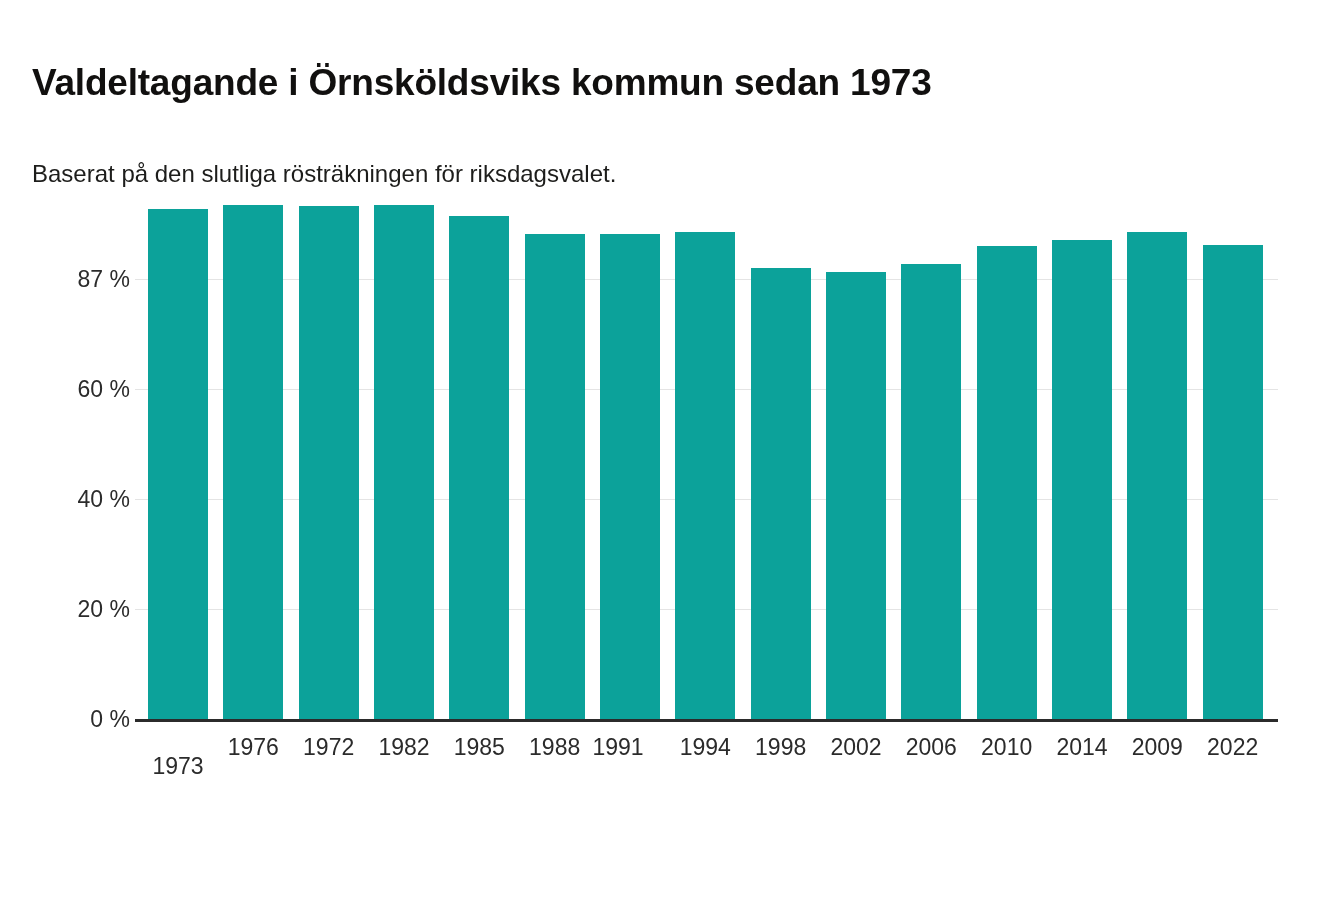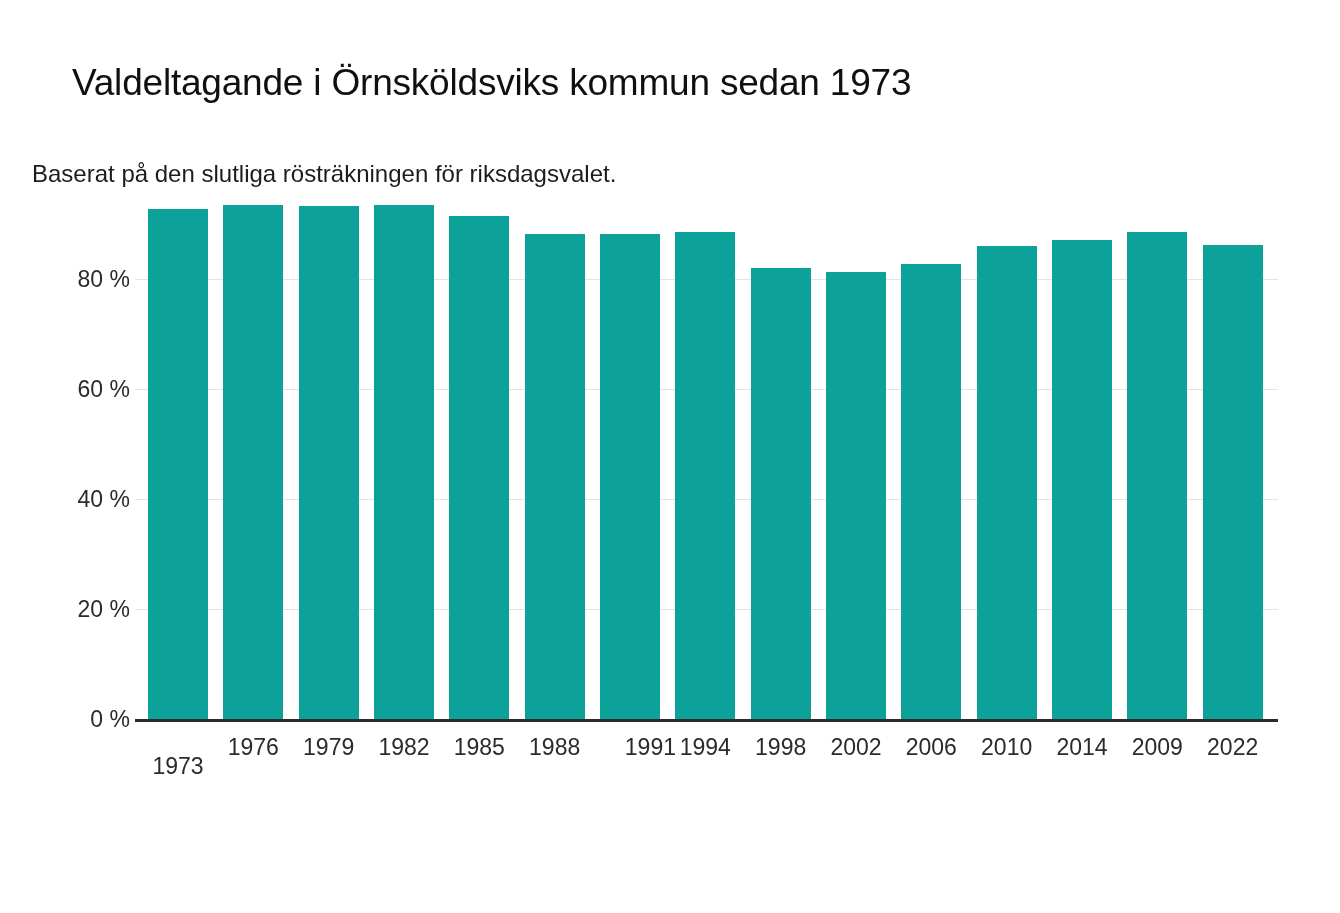--- a/index.html
+++ b/index.html
@@ -23,26 +23,25 @@
     height: 913px;
   }
 
   
   #chart-title {
     position: absolute;
     left: 32px;
     top: 38px;
     width: 1260px;
     font-size: 37px;
-    font-weight: normal;
+    font-weight: bold;
     letter-spacing: -0.2px;
     line-height: 1.1;
     color: #11100f;
     white-space: nowrap;
-    margin-left: 40px;
   }
   #chart-subtitle {
     position: absolute;
     left: 32px;
     top: 136px;
     width: 1260px;
     font-size: 24px;
     font-weight: normal;
     line-height: 1.2;
     color: #1d1d1b;
@@ -155,21 +154,21 @@
 
   <h1 id="chart-title">Valdeltagande i Örnsköldsviks kommun sedan 1973</h1>
 
   <p id="chart-subtitle">Baserat på den slutliga rösträkningen för riksdagsvalet.</p>
 
   <div id="y-axis-labels">
       <div class="y-tick-label" style="top: 529px;">0 %</div>
       <div class="y-tick-label" style="top: 419px;">20 %</div>
       <div class="y-tick-label" style="top: 309px;">40 %</div>
       <div class="y-tick-label" style="top: 199px; text-align: right;">60 %</div>
-      <div class="y-tick-label" style="top: 89px;">80 %</div>
+      <div class="y-tick-label" style="top: 89px;">87 %</div>
     </div>
 
   <div id="plot-area">
     <div id="gridlines">
         <div class="gridline" style="top: 419px;"></div>
         <div class="gridline" style="top: 309px;"></div>
         <div class="gridline" style="top: 199px;"></div>
         <div class="gridline" style="top: 89px;"></div>
       </div>
     <div id="bars">
@@ -218,25 +217,25 @@
         <div class="bar-col" style="left: 1054.67px; width: 60px; height: 529px;">
           <div class="bar-rect" title="2022: 86.2 %" style="height: 474.1px; background: rgb(12, 162, 154);"></div>
         </div>
       </div>
     <div id="axis-baseline"></div>
   </div>
 
   <div id="x-axis-labels">
       <div class="x-tick-label" style="left: 0px; width: 60px; margin-top: 19px;">1973</div>
       <div class="x-tick-label" style="left: 75.3333px; width: 60px;">1976</div>
-      <div class="x-tick-label" style="left: 150.667px; width: 60px;">1979</div>
+      <div class="x-tick-label" style="left: 150.667px; width: 60px;">1972</div>
       <div class="x-tick-label" style="left: 226px; width: 60px;">1982</div>
       <div class="x-tick-label" style="left: 301.333px; width: 60px;">1985</div>
       <div class="x-tick-label" style="left: 376.667px; width: 60px;">1988</div>
-      <div class="x-tick-label" style="left: 468px; width: 60px; text-align: right;">1991</div>
+      <div class="x-tick-label" style="left: 440px; width: 60px;">1991</div>
       <div class="x-tick-label" style="left: 527.333px; width: 60px;">1994</div>
       <div class="x-tick-label" style="left: 602.667px; width: 60px;">1998</div>
       <div class="x-tick-label" style="left: 678px; width: 60px;">2002</div>
       <div class="x-tick-label" style="left: 753.333px; width: 60px;">2006</div>
       <div class="x-tick-label" style="left: 828.667px; width: 60px;">2010</div>
       <div class="x-tick-label" style="left: 904px; width: 60px;">2014</div>
       <div class="x-tick-label" style="left: 979.333px; width: 60px;">2009</div>
       <div class="x-tick-label" style="left: 1054.67px; width: 60px;">2022</div>
     </div>
 

